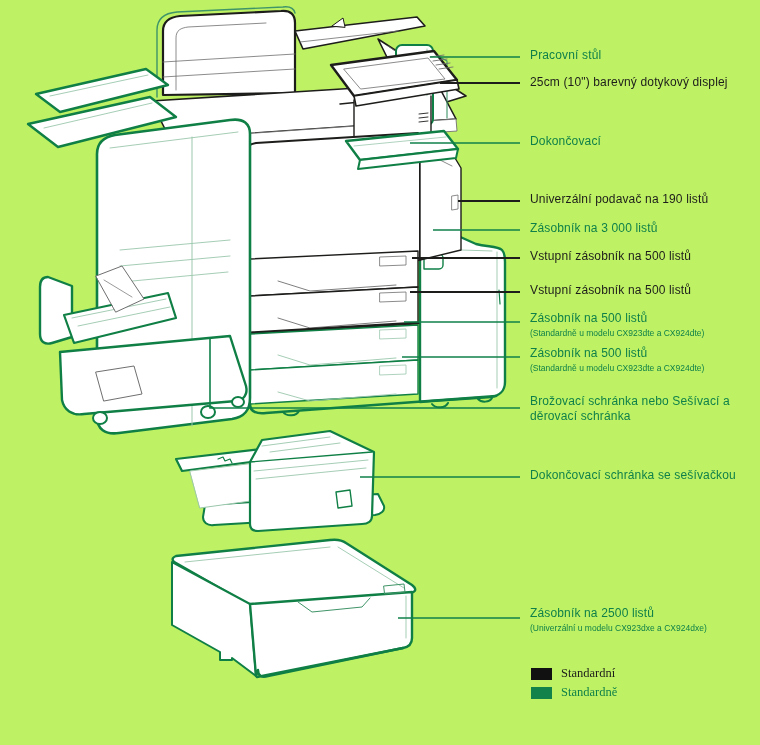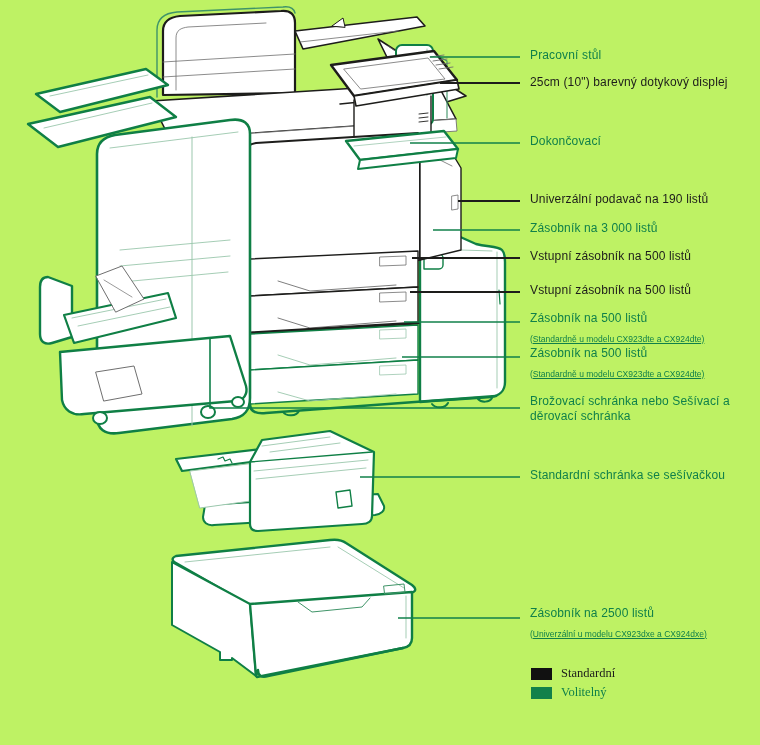--- a/index.html
+++ b/index.html
@@ -1,21 +1,21 @@
 <!DOCTYPE html>
 <html><head>
 <meta charset="utf-8">
 <style>
   html,body{margin:0;padding:0;background:#fff;}
   .stage{position:relative;width:760px;height:745px;background:#bef264;overflow:hidden;
          font-family:"Liberation Sans",sans-serif;}
   svg{position:absolute;left:0;top:0;}
   .lbl{position:absolute;left:530px;font-size:12px;line-height:14.5px;letter-spacing:.15px;width:226px;}
   .lbl .t{display:block;white-space:pre-line;font-weight:500;}
-  .lbl .s{display:block;font-size:8.5px;line-height:10px;margin-top:8px;letter-spacing:0;text-decoration:underline;}
+  .lbl .s{display:block;font-size:8.5px;line-height:10px;margin-top:2px;letter-spacing:0;}
   .lbl.green{color:#10804a;}
   .lbl.black{color:#1d1d1b;}
   .legend{position:absolute;left:531px;top:666px;display:flex;flex-direction:column;gap:4px;}
   .legend .row{display:flex;align-items:center;gap:9px;}
   .legend .sw{width:21px;height:12px;display:inline-block;}
   .legend .sw.black{background:#111111;}
   .legend .sw.green{background:#12814a;}
   .legend .tx{font-size:12.5px;font-family:Liberation Serif, serif;}
   .legend .tx.black{color:#1d1d1b;}
   .legend .tx.green{color:#10804a;}
@@ -182,31 +182,31 @@
     </div>
 <div class="lbl green" style="top:346px">
       <span class="t">Zásobník na 500 listů</span>
       <span class="s">(Standardně u modelu CX923dte a CX924dte)</span>
     </div>
 <div class="lbl green" style="top:394px">
       <span class="t">Brožovací schránka nebo Sešívací a
 děrovací schránka</span>
     </div>
 <div class="lbl green" style="top:468px">
-      <span class="t">Standardní schránka se sešívačkou</span>
+      <span class="t">Dokončovací schránka se sešívačkou</span>
     </div>
 <div class="lbl green" style="top:606px">
       <span class="t">Zásobník na 2500 listů</span>
       <span class="s">(Univerzální u modelu CX923dxe a CX924dxe)</span>
     </div>
 
 <div class="legend">
   <div class="row">
     <span class="sw black"></span>
     <span class="tx black">Standardní</span>
   </div>
   <div class="row">
     <span class="sw green"></span>
-    <span class="tx green">Volitelný</span>
+    <span class="tx green">Standardně</span>
   </div>
 </div>
 
 </div>
 
 </body></html>

